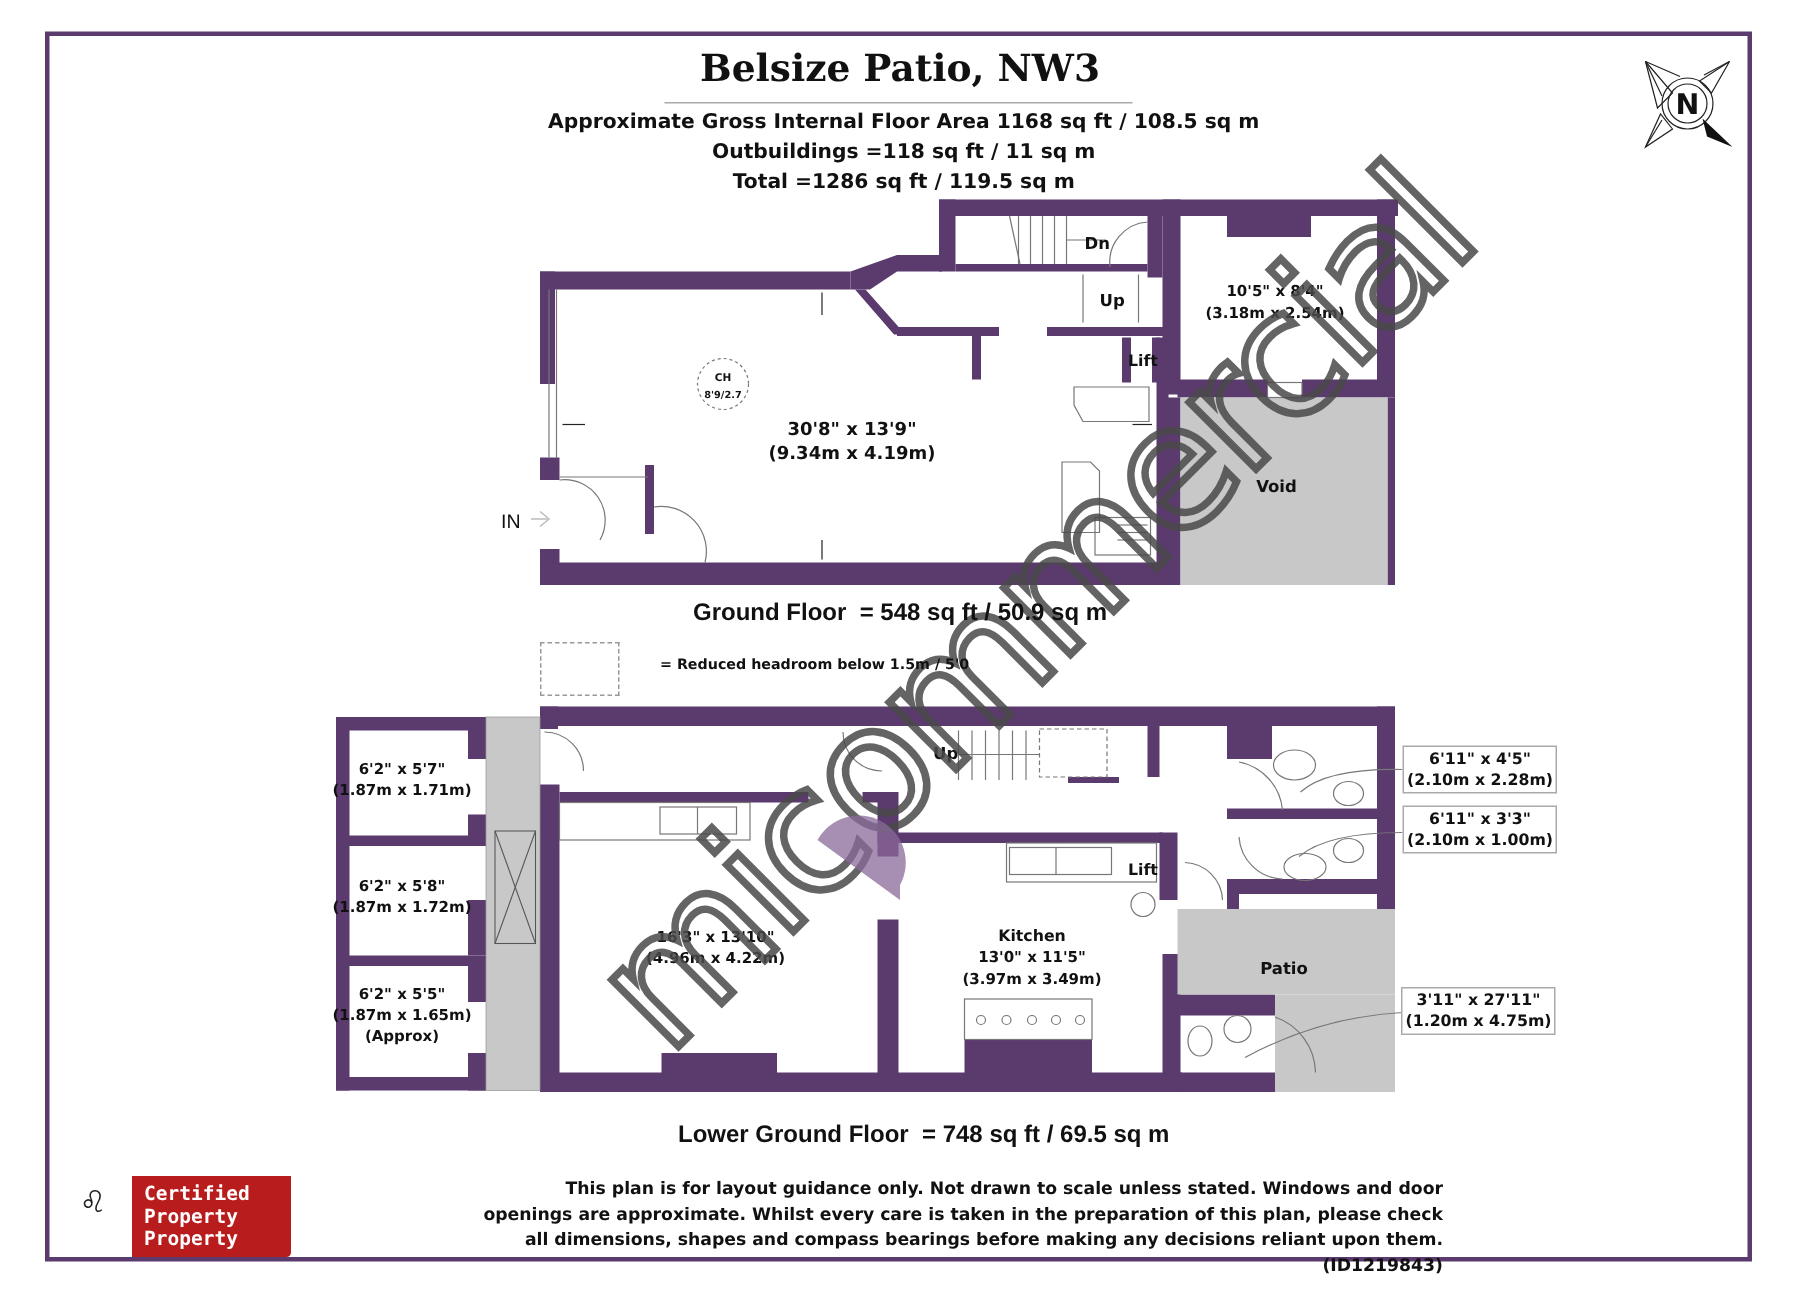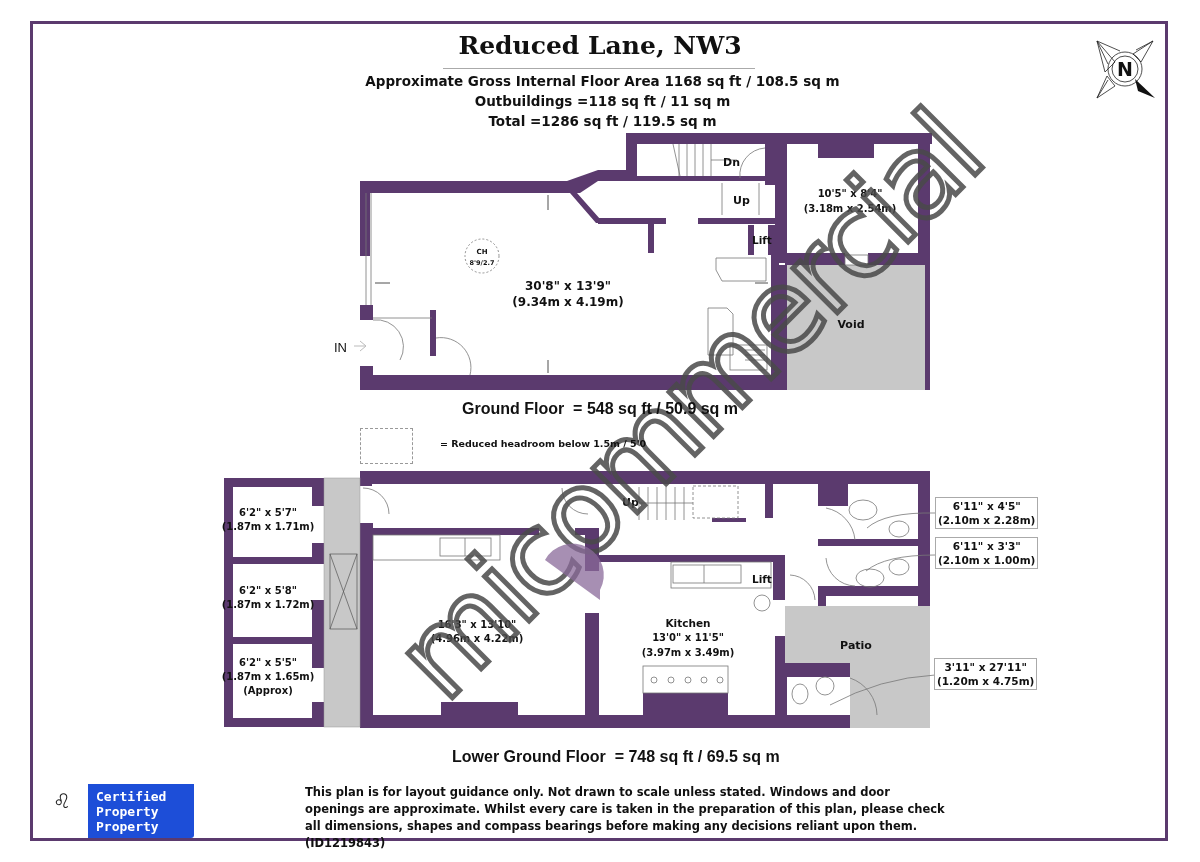--- a/index.html
+++ b/index.html
@@ -4,36 +4,36 @@
 <style>
   html,body{margin:0;padding:0;background:#fff;}
   body{width:1200px;height:862px;position:relative;overflow:hidden;font-family:"DejaVu Sans",sans-serif;}
   .frame{position:absolute;left:30px;top:21px;width:1138px;height:820px;border:3px solid #5b3a6e;box-sizing:border-box;}
   .title{position:absolute;left:0;width:1200px;top:31px;text-align:center;font-family:"DejaVu Serif",serif;font-weight:bold;font-size:25px;color:#111;}
   .title-rule{position:absolute;left:443px;top:68px;width:312px;height:1px;background:#aaa;}
   .area-line{position:absolute;left:0;width:1205px;text-align:center;font-weight:bold;font-size:13.5px;color:#111;}
   .floor-label{position:absolute;font-family:"Liberation Sans",sans-serif;font-weight:bold;font-size:16px;color:#111;white-space:pre;}
   .legend-box{position:absolute;left:360px;top:428px;width:51px;height:34px;border:1px dashed #999;}
   .legend-text{position:absolute;left:440px;top:438px;font-size:9.5px;font-weight:bold;color:#111;}
-  .disclaimer{position:absolute;left:305px;top:784px;width:640px;text-align:left;font-size:11.5px;font-weight:bold;line-height:17px;color:#111;}
+  .disclaimer{position:absolute;left:322px;top:784px;width:640px;text-align:right;font-size:11.5px;font-weight:bold;line-height:17px;color:#111;}
   .rics-logo{position:absolute;left:40px;top:790px;width:44px;height:48px;text-align:center;}
   .rics-lion{font-size:20px;line-height:22px;color:#222;}
   .rics-word{font-family:"DejaVu Serif",serif;font-weight:bold;font-size:12px;color:#c2410c;margin-left:48px;}
-  .cert-badge{position:absolute;left:88px;top:784px;width:106px;height:54px;background:#1d4ed8;color:#fff;font-family:"DejaVu Sans Mono",monospace;font-weight:bold;font-size:13px;line-height:15px;padding:5px 0 0 8px;box-sizing:border-box;border-radius:0 0 3px 0;}
+  .cert-badge{position:absolute;left:88px;top:784px;width:106px;height:54px;background:#b91c1c;color:#fff;font-family:"DejaVu Sans Mono",monospace;font-weight:bold;font-size:13px;line-height:15px;padding:5px 0 0 8px;box-sizing:border-box;border-radius:0 0 3px 0;}
   .compass{position:absolute;left:1080px;top:36px;width:96px;height:66px;}
   svg.plan{position:absolute;left:0;top:0;}
   .lbl{font-family:"DejaVu Sans",sans-serif;font-weight:bold;fill:#111;}
   .callout{position:absolute;background:#fff;border:1px solid #aaa;font-size:10.5px;font-weight:bold;text-align:center;line-height:14px;padding:1px 2px;color:#111;}
 </style>
 </head>
 <body>
 
 <div class="frame"></div>
 
-<div class="title">Reduced Lane, NW3</div>
+<div class="title">Belsize Patio, NW3</div>
 <div class="title-rule"></div>
 <div class="area-line" style="top:73px">Approximate Gross Internal Floor Area 1168 sq ft / 108.5 sq m</div>
 <div class="area-line" style="top:93px">Outbuildings =118 sq ft / 11 sq m</div>
 <div class="area-line" style="top:113px">Total =1286 sq ft / 119.5 sq m</div>
 
 <div class="compass">
   <svg width="96" height="66" viewBox="0 0 96 66">
     <g stroke="#222" stroke-width="0.8" fill="none">
       <polygon points="17,5 35,26 25,36 "></polygon>
       <polygon points="73,5 61,26 53,18"></polygon>

